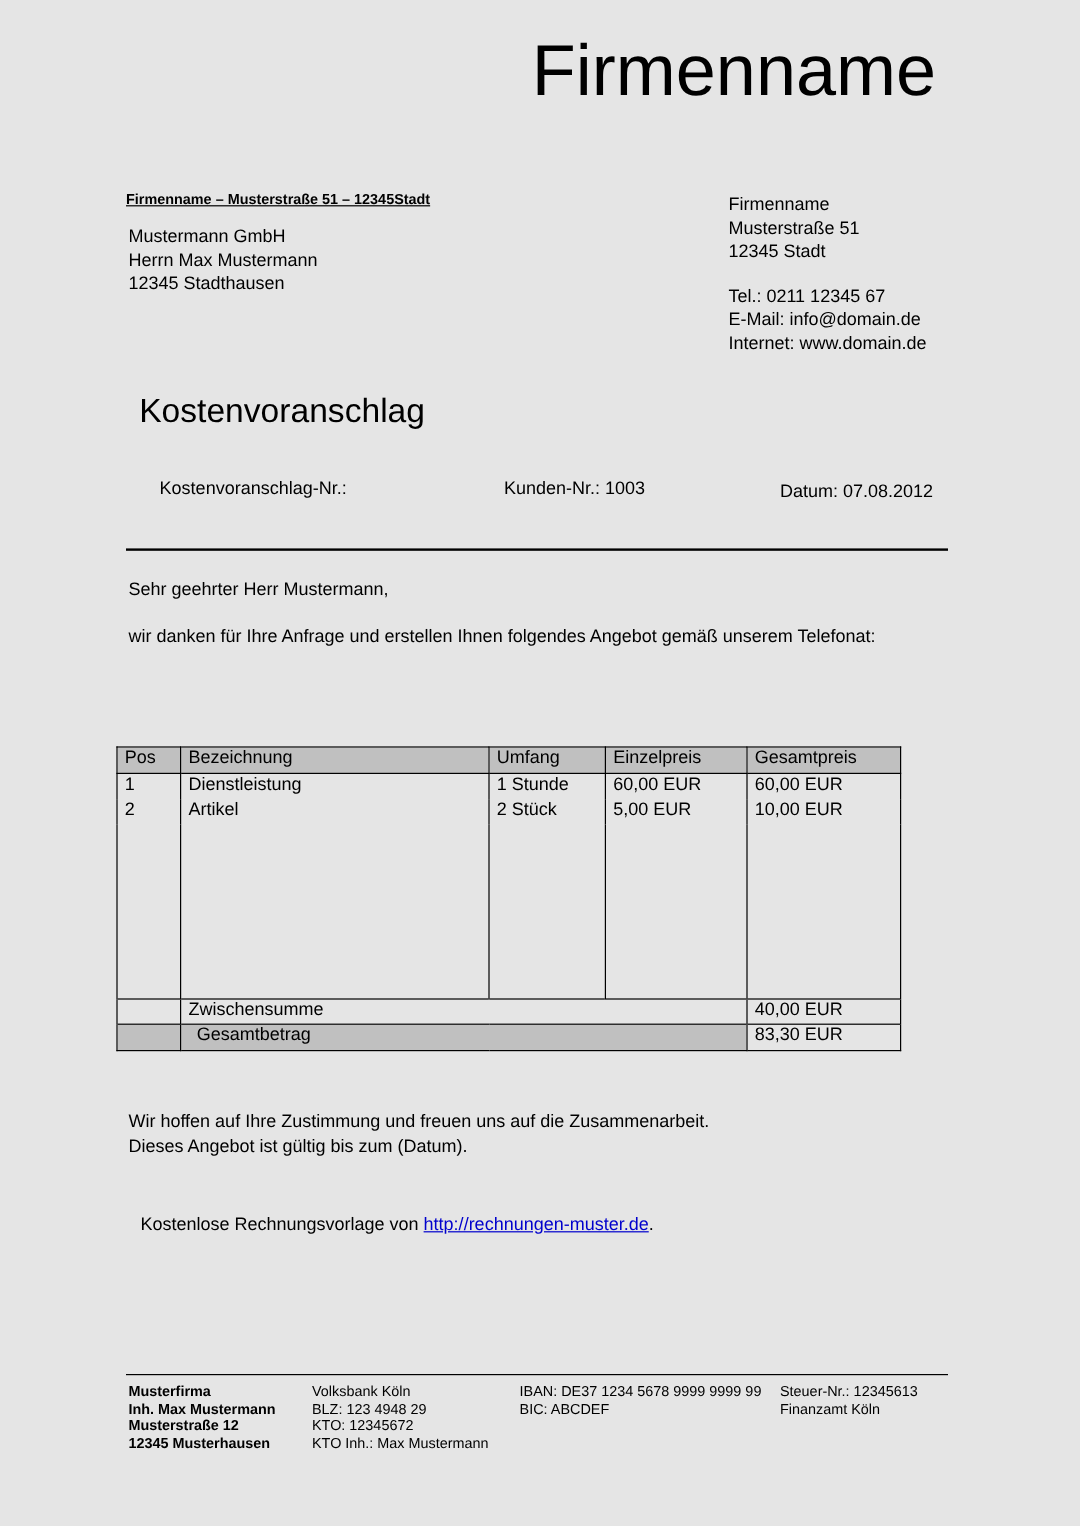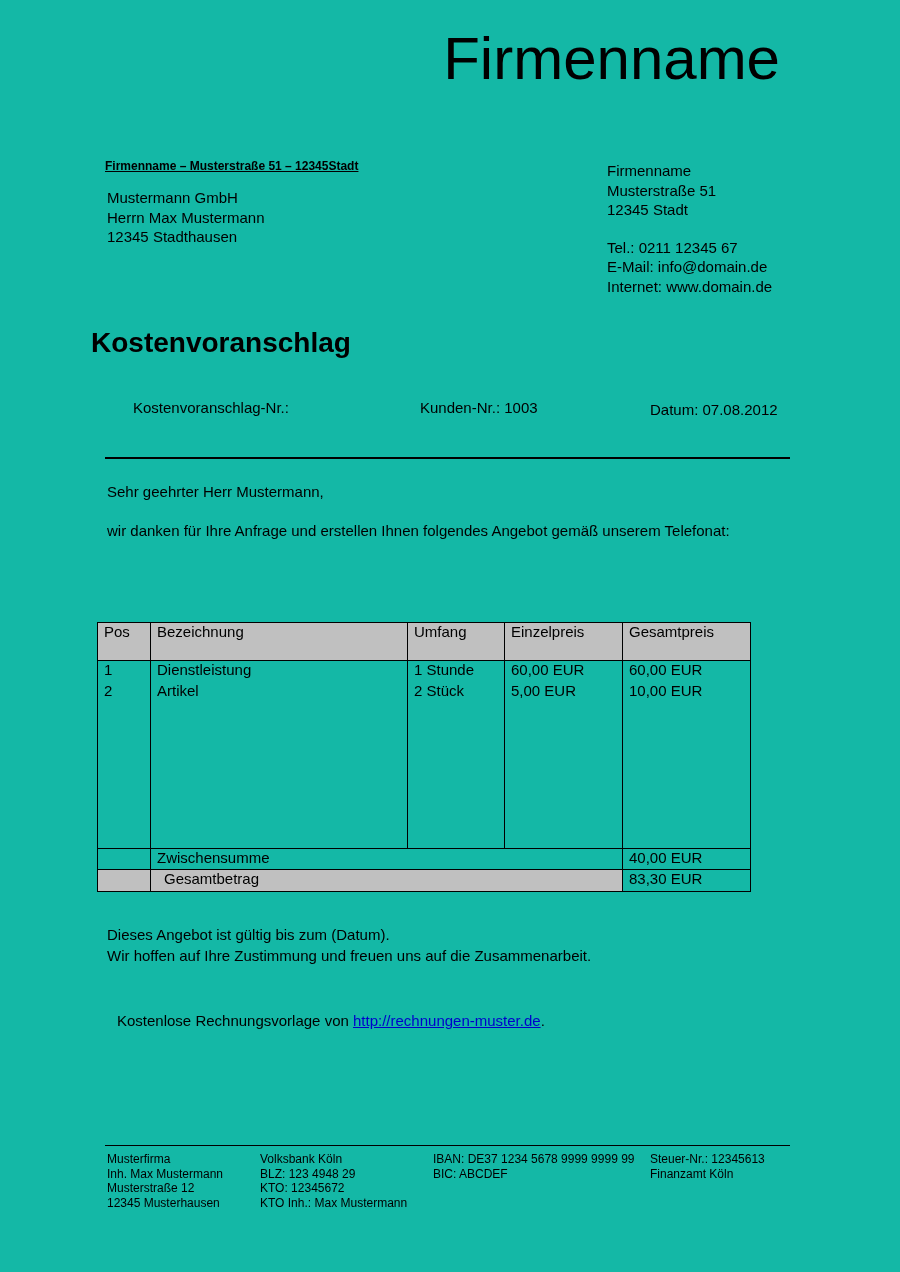--- a/index.html
+++ b/index.html
@@ -1,64 +1,64 @@
 <!DOCTYPE html>
 <html><head>
 <meta charset="utf-8">
 <style>
   * { margin:0; padding:0; box-sizing:border-box; }
   html, body { background:#ffffff; }
   body { font-family:"Liberation Sans", sans-serif; color:#000; }
-  .page { position:relative; width:900px; height:1272px; background:#14b8a6; overflow:hidden; }
+  .page { position:relative; width:900px; height:1272px; background:#e5e5e5; overflow:hidden; }
 
   .company-title { position:absolute; top:26px; right:120px; font-size:60px; line-height:1.1; font-weight:400; }
 
   .sender-line { position:absolute; left:105px; top:159px; font-size:12px; font-weight:bold; text-decoration:underline; }
 
   .recipient { position:absolute; left:107px; top:188px; font-size:15px; line-height:19.5px; }
 
   .company-block { position:absolute; left:607px; top:161px; font-size:15px; line-height:19.5px; }
   .company-contact { margin-top:18px; }
 
-  .doc-title { position:absolute; left:91px; top:327px; font-size:28px; font-weight:700; }
+  .doc-title { position:absolute; left:116px; top:327px; font-size:28px; font-weight:400; }
 
   .meta-row { position:absolute; left:105px; top:399px; width:690px; height:20px; font-size:15px; }
   .meta-label { position:absolute; left:0; top:0;margin-left:28px; }
   .meta-kunden { position:absolute; left:315px; top:0; }
   .meta-datum { position:absolute; left:545px; top:2px; }
 
   .rule { position:absolute; left:105px; width:685px; border-top:2px solid #000; }
   .rule-top { top:457px; }
   .rule-bottom { top:1145px; border-top-width:1px; }
 
   .greeting { position:absolute; left:107px; top:483px; font-size:15px; }
   .intro { position:absolute; left:107px; top:521px; width:628px; font-size:15px; line-height:20px; }
 
   table.doc-table { position:absolute; left:97px; top:622px; width:653px; border-collapse:collapse; table-layout:fixed; font-size:15px; }
   .doc-table th, .doc-table td { border:1px solid #000; padding:0 6px; font-weight:normal; text-align:left; overflow:hidden; white-space:nowrap; vertical-align:top; }
-  .doc-table thead tr { height:38px; }
+  .doc-table thead tr { height:22px; }
   .doc-table thead th { background:#c0c0c0; }
   .doc-table tr.item { height:21px; }
   .doc-table tr.item td, .doc-table tr.filler td { border-top:0; border-bottom:0; }
   .doc-table tr.filler { height:146px; }
   .doc-table tr.sum { height:21px; }
   .doc-table tr.sum1 td { border-bottom:0; }
   .doc-table tr.sum2 td { border-top:0; }
   .doc-table tr.total { height:22px; }
   .doc-table td.gray { background:#c0c0c0;padding-left:13px; }
   .ra { text-align:center;margin-top:44px; }
 
   .closing { position:absolute; left:107px; top:924px; font-size:15px; line-height:21px; }
 
   .attribution { position:absolute; left:117px; top:1012px; font-size:15px; }
   .attribution a { color:#0000cc; text-decoration:underline; cursor:pointer; }
 
   .footer { position:absolute; left:107px; top:1152px; width:690px; font-size:12px; line-height:14.5px; }
   .footer .col { position:absolute; top:0; white-space:nowrap; }
-  .footer .c1 { left:0; }
+  .footer .c1 { left:0;font-weight:bold; }
   .footer .c2 { left:153px; }
   .footer .c3 { left:326px; }
   .footer .c4 { left:543px; }
 </style>
 </head>
 <body>
 
 <div class="page">
 
   <div class="company-title">Firmenname</div>
@@ -143,22 +143,22 @@
       </tr>
       <tr class="total">
         <td class="gray"></td>
         <td class="gray" colspan="3">Gesamtbetrag</td>
         <td class="ra">83,30 EUR</td>
       </tr>
     </tbody>
   </table>
 
   <div class="closing">
+    <div>Wir hoffen auf Ihre Zustimmung und freuen uns auf die Zusammenarbeit.</div>
     <div>Dieses Angebot ist gültig bis zum (Datum).</div>
-    <div>Wir hoffen auf Ihre Zustimmung und freuen uns auf die Zusammenarbeit.</div>
   </div>
 
   <div class="attribution">
     <span>Kostenlose Rechnungsvorlage von </span><a href="#">http://rechnungen-muster.de</a><span>.</span>
   </div>
 
   <div class="rule rule-bottom"></div>
 
   <div class="footer">
     <div class="col c1">

